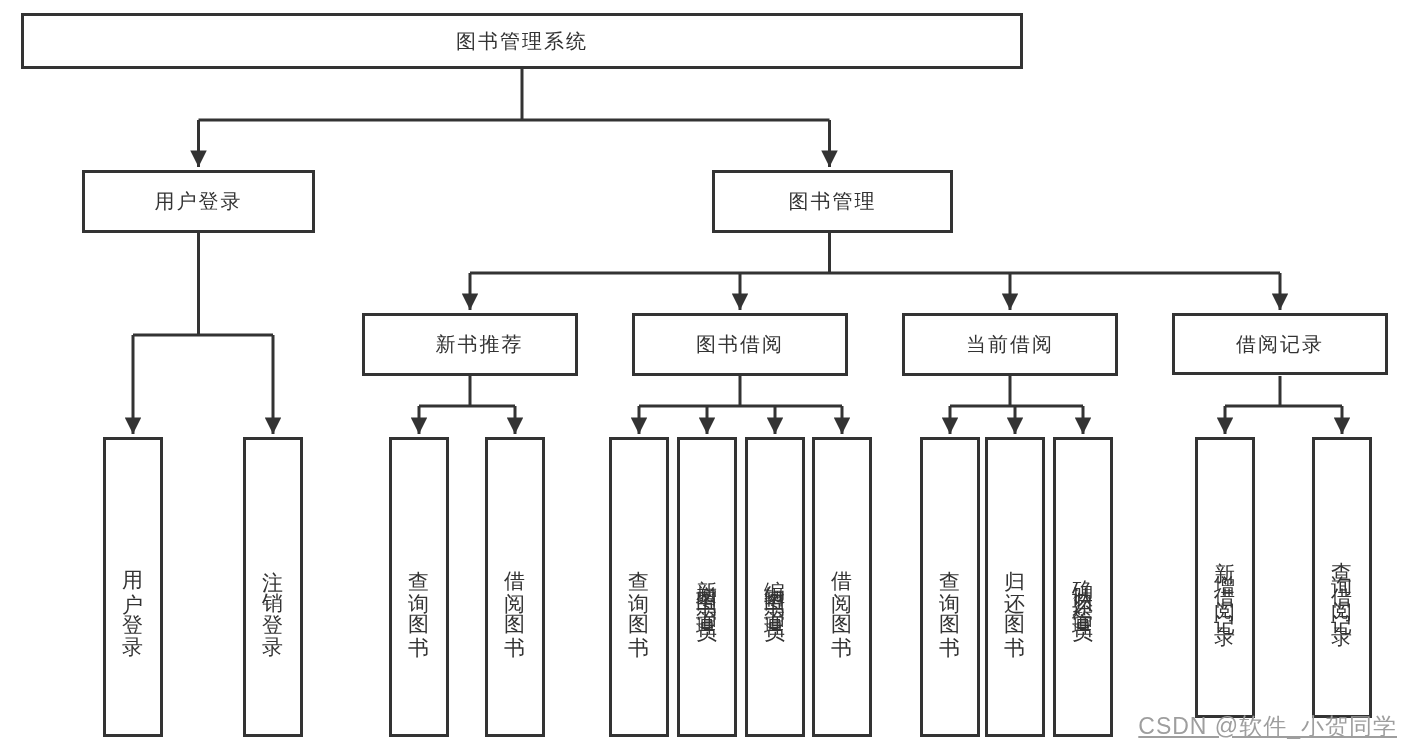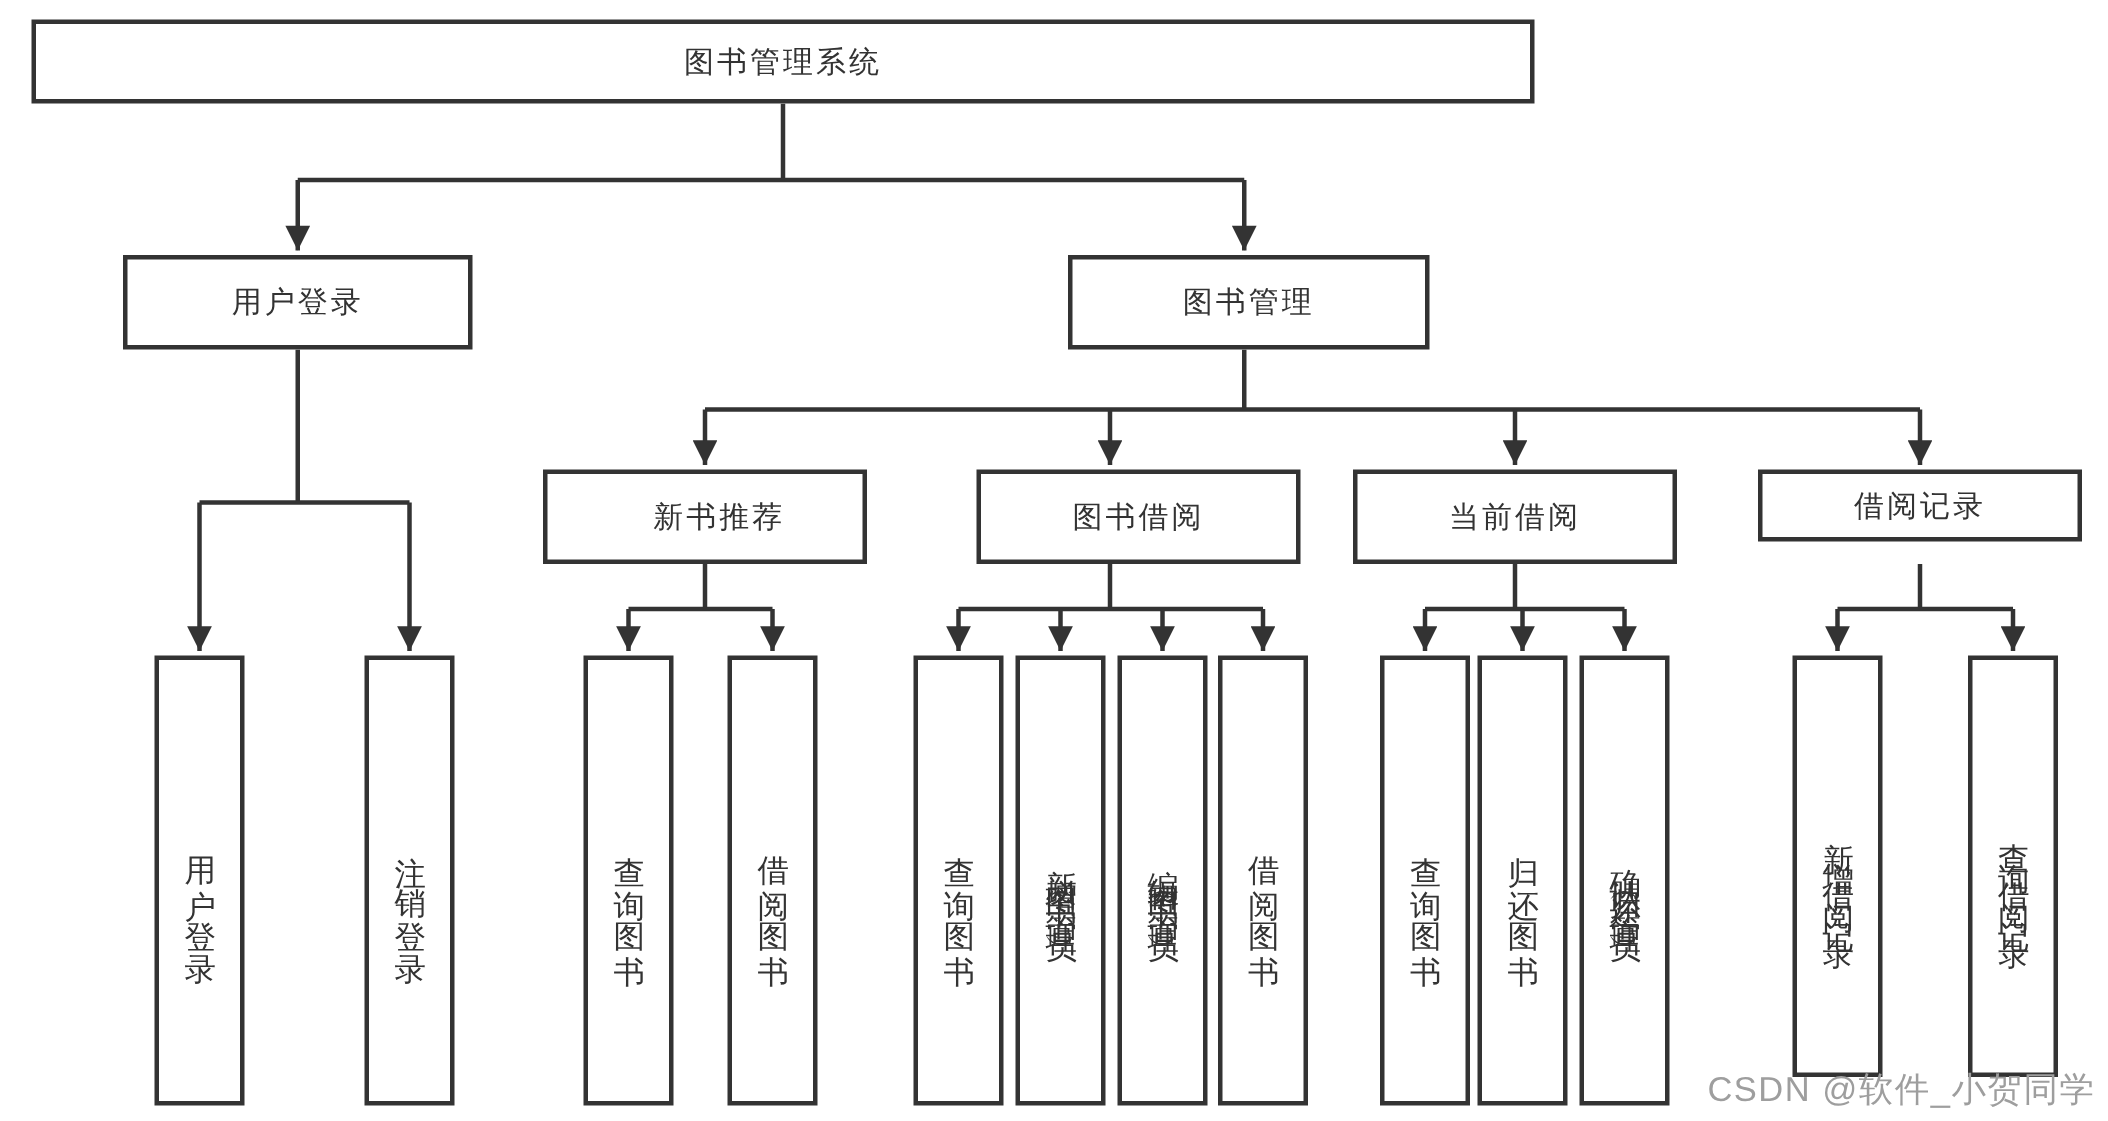--- a/index.html
+++ b/index.html
@@ -43,20 +43,21 @@
   .leaf span.sp-mid   { letter-spacing: 13px; padding-top: 13px; }
   .leaf span.sp-tight { letter-spacing: 6px;  padding-top: 6px; }
   .watermark {
     position: absolute;
     right: 8px;
     bottom: 5px;
     font-size: 23px;
     color: #9e9e9e;
     letter-spacing: 1px;
     white-space: nowrap;
+    text-decoration: underline;
   }
 </style>
 </head>
 <body>
 
 <div class="canvas">
 
   <svg class="connectors" viewBox="0 0 1405 747" xmlns="http://www.w3.org/2000/svg">
     <defs>
       <marker id="arrow" viewBox="0 0 10 10" refX="10" refY="5" markerWidth="8" markerHeight="5.5" orient="auto">
@@ -101,23 +102,23 @@
       <path d="M1342 406 V434"></path>
     </g>
   </svg>
 
   <div class="node h" style="left:21px; top:13px; width:1002px; height:56px;">图书管理系统</div>
 
   <div class="node h" style="left:82px; top:170px; width:233px; height:63px;">用户登录</div>
   <div class="node h" style="left:712px; top:170px; width:241px; height:63px;">图书管理</div>
 
   <div class="node h" style="left:362px; top:313px; width:216px; height:63px;padding-left:19px;">新书推荐</div>
-  <div class="node h" style="left:632px; top:313px; width:216px; height:63px;margin-left:19px;">图书借阅</div>
+  <div class="node h" style="left:632px; top:313px; width:216px; height:63px;">图书借阅</div>
   <div class="node h" style="left:902px; top:313px; width:216px; height:63px;">当前借阅</div>
-  <div class="node h" style="left:1172px; top:313px; width:216px; height:48px;">借阅记录</div>
+  <div class="node h" style="left:1172px; top:313px; width:216px; height:62px;">借阅记录</div>
 
   <div class="node leaf" style="left:103px; top:437px; width:60px; height:300px;">
     <span class="sp-wide">用户登录</span>
   </div>
   <div class="node leaf" style="left:243px; top:437px; width:60px; height:300px;">
     <span class="sp-wide">注销登录</span>
   </div>
 
   <div class="node leaf" style="left:389px; top:437px; width:60px; height:300px;">
     <span class="sp-wide">查询图书</span>

